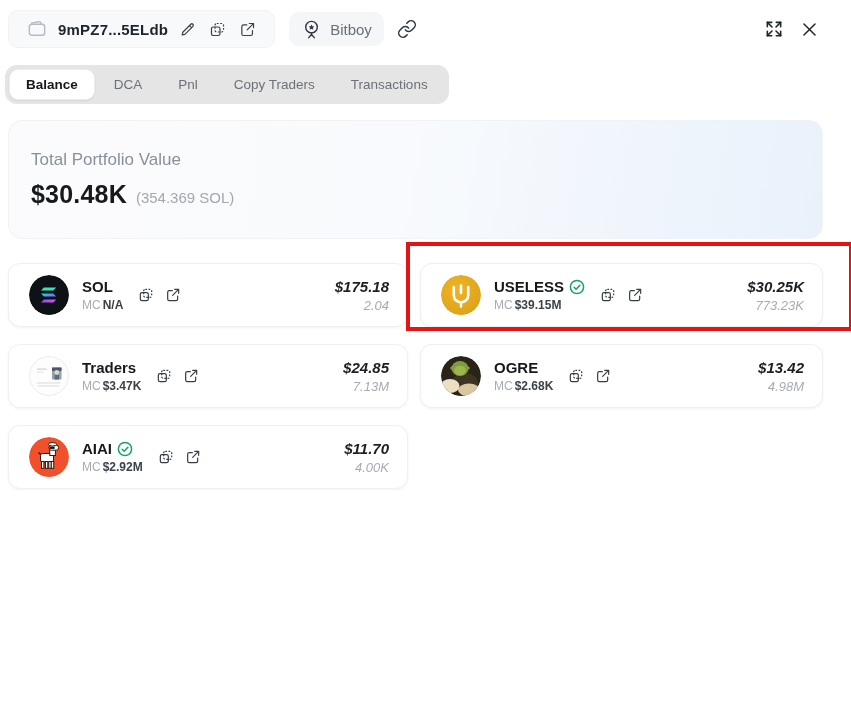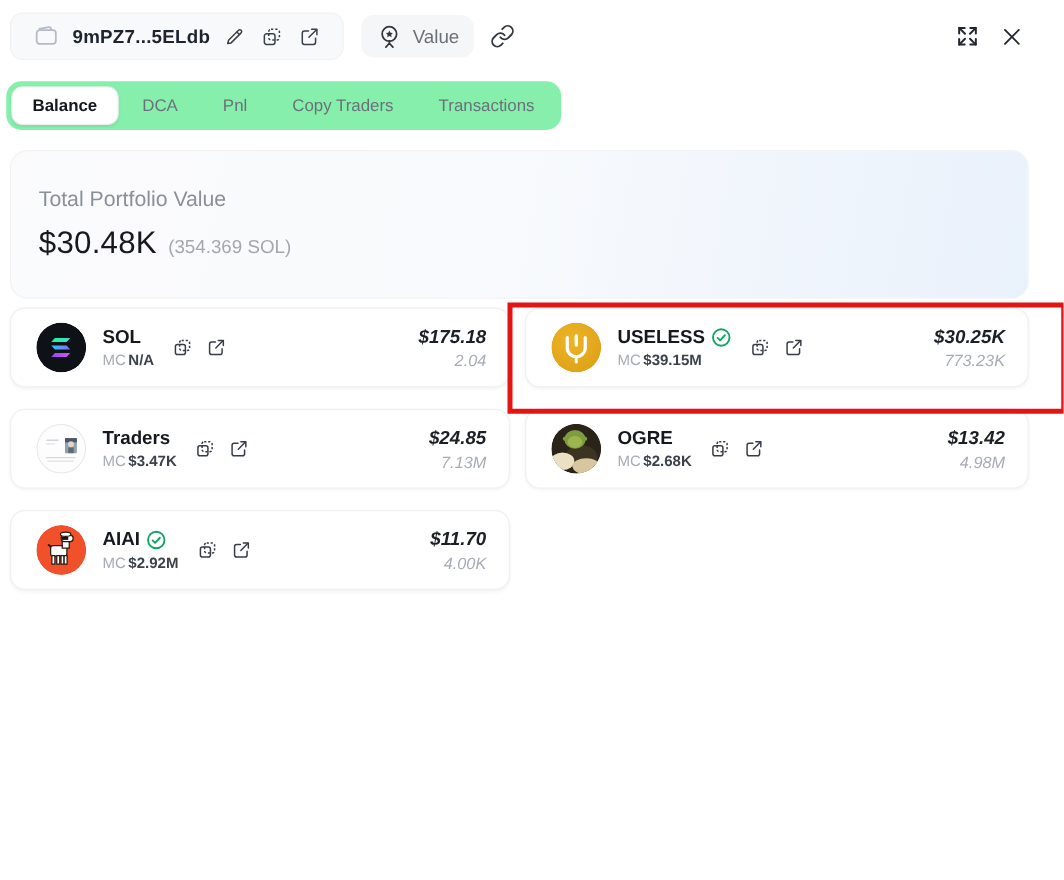--- a/index.html
+++ b/index.html
@@ -18,37 +18,37 @@
   .stalk-pill{margin-left:14px;display:inline-flex;align-items:center;gap:8px;background:#f5f6f7;
               border-radius:10px;padding:0 12px;height:34px;cursor:pointer;}
   .stalk-pill .txt{font-size:15px;color:#6a7079;}
   .stalk-pill .ic{color:#2f363f;}
   .link-btn{margin-left:13px;color:#2f363f;cursor:pointer;display:flex;}
   .win-controls{margin-left:auto;display:flex;align-items:center;gap:16px;padding-right:24px;}
   .win-btn{color:#22272e;cursor:pointer;display:flex;}
 
   
   .tab-bar{position:absolute;top:65px;left:5px;display:inline-flex;align-items:center;gap:2px;
-           background:#86efac;border-radius:12px;padding:4px;justify-content:space-between;}
+           background:#e5e5e5;border-radius:12px;padding:4px;justify-content:space-between;}
   .tab{border:1px solid transparent;background:transparent;border-radius:9px;padding:7px 16px;
        font-size:13.5px;color:#6b7179;cursor:pointer;font-family:inherit;white-space:nowrap;}
   .tab.active{background:#fff;color:#15181c;font-weight:700;border-color:#ebedf0;
               box-shadow:0 1px 2px rgba(20,24,31,.08);}
 
   
   .portfolio-card{position:absolute;top:120px;left:8px;width:815px;height:119px;border-radius:14px;
       box-sizing:border-box;border:1px solid #f0f2f5;padding:29px 0 0 22px;
       background:linear-gradient(100deg,#fbfbfc 0%,#f8fafd 48%,#e9f1fb 100%);}
   .pf-title{font-size:17px;color:#8a9099;}
   .pf-row{margin-top:10px;display:flex;align-items:baseline;gap:9px;}
-  .pf-value{font-size:25px;font-weight:400;color:#17191d;letter-spacing:.2px;}
+  .pf-value{font-size:25px;font-weight:700;color:#17191d;letter-spacing:.2px;}
   .pf-sol{font-size:15px;color:#a3a8af;}
 
   
-  .token-grid{position:absolute;top:246px;left:8px;display:grid;
+  .token-grid{position:absolute;top:263px;left:8px;display:grid;
               grid-template-columns:400px 403px;column-gap:12px;row-gap:17px;}
   .token-card{height:64px;background:#fff;border:1px solid #eef0f2;border-radius:12px;
               box-shadow:0 1px 3px rgba(23,28,38,.05);display:flex;align-items:center;
               padding:0 18px 0 20px;box-sizing:border-box;cursor:pointer;}
   .avatar{width:40px;height:40px;border-radius:50%;flex:none;overflow:hidden;}
   .t-info{margin-left:13px;min-width:0;}
   .t-name-row{display:flex;align-items:center;gap:5px;}
   .t-name{font-size:15px;font-weight:700;color:#15181d;white-space:nowrap;}
   .t-mc{margin-top:3px;font-size:12px;color:#a7acb4;white-space:nowrap;}
   .t-mc .mc-val{color:#3c424b;font-weight:700;margin-left:2px;}
@@ -99,21 +99,21 @@
 
     <div class="stalk-pill">
       <span class="ic">
         <svg width="21" height="21" viewBox="0 0 24 24" fill="none" stroke="currentColor" stroke-width="1.6" stroke-linecap="round" stroke-linejoin="round">
           <circle cx="12" cy="9.3" r="6.6"></circle>
           <path d="M12 6.2l1 2.05 2.25.25-1.65 1.55.44 2.25L12 11.2l-2.04 1.1.44-2.25-1.65-1.55 2.25-.25z" fill="currentColor" stroke="none"></path>
           <path d="M12 15.9v1.5"></path>
             <path d="M8.8 21.3l3.2-3.5 3.2 3.5"></path>
         </svg>
       </span>
-      <span class="txt">Value</span>
+      <span class="txt">Bitboy</span>
     </div>
 
     <span class="link-btn">
       <svg width="20" height="20" viewBox="0 0 24 24" fill="none" stroke="currentColor" stroke-width="1.8" stroke-linecap="round" stroke-linejoin="round">
         <path d="M10 13a5 5 0 0 0 7.54.54l3-3a5 5 0 0 0-7.07-7.07l-1.72 1.71"></path>
         <path d="M14 11a5 5 0 0 0-7.54-.54l-3 3a5 5 0 0 0 7.07 7.07l1.71-1.71"></path>
       </svg>
     </span>
 
     <div class="win-controls">

